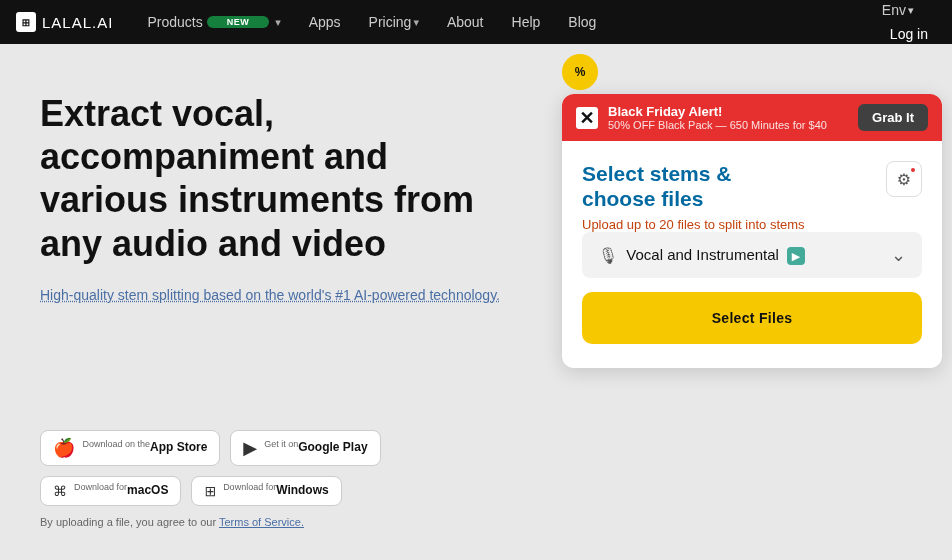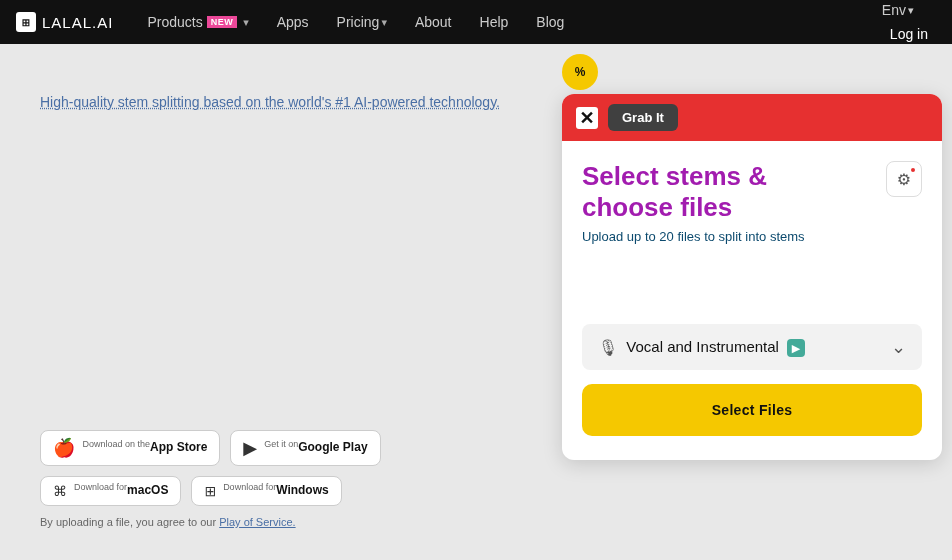--- a/index.html
+++ b/index.html
@@ -46,23 +46,23 @@
       padding: 0 14px;
       height: 32px;
       display: flex; align-items: center;
       cursor: pointer;
       white-space: nowrap;
     }
     .nav-item-products {
       display: flex; align-items: center; gap: 4px;
     }
     .nav-badge-new {
-      background: #ec4899; color: #fff;
+      background: #15803d; color: #fff;
       font-size: 9px; font-weight: bold;
-      padding: 1px 4px; border-radius: 0;
+      padding: 1px 20px; border-radius: 6px;
       letter-spacing: 0.5px;
     }
     .nav-right {
       margin-left: auto;
       display: flex; align-items: flex-start; gap: 8px; flex-direction: column;
     }
     .nav-env {
       color: #ccc; font-size: 14px;
       display: flex; align-items: center; gap: 2px;
       cursor: pointer;
@@ -222,45 +222,44 @@
     .card-body {
       padding: 20px 20px 24px 20px;
     }
     .card-header-row {
       display: flex;
       justify-content: space-between;
       align-items: flex-start;
       margin-bottom: 6px;
     }
     .card-title {
-      font-size: 26px;
+      font-size: 21px;
       font-weight: 800;
-      color: #a21caf;
+      color: #0369a1;
       line-height: 1.2;
     }
     .card-gear {
       width: 36px; height: 36px;
       border: 1px solid #ddd;
       border-radius: 8px;
       display: flex; align-items: center; justify-content: center;
       cursor: pointer;
       position: relative;
     }
     .card-gear-dot {
       position: absolute;
       top: 4px; right: 4px;
       width: 8px; height: 8px;
       background: #e63030;
       border-radius: 50%;
       border: 2px solid #fff;
     }
     .card-subtitle {
       font-size: 13px;
-      color: #0c4a6e;
-      margin-bottom: 80px;
+      color: #c2410c;
     }
 
     
     .stem-dropdown {
       background: #f2f2f2;
       border-radius: 8px;
       padding: 12px 16px;
       display: flex;
       align-items: center;
       justify-content: space-between;
@@ -346,20 +345,21 @@
       <span style="font-size:11px;">▾</span>
     </div>
     <div class="nav-login">Log in</div>
   </div>
 </nav>
 
 <div class="main">
 
   <div class="left-panel">
     <div>
+      <h1 class="hero-title">Extract vocal, accompaniment and various instruments from any audio and video</h1>
       <p class="hero-subtitle">High-quality stem splitting based on the world's #1 AI-powered technology.</p>
     </div>
 
     <div>
       <div class="download-buttons">
 
         <div class="download-btn">
           <div class="download-btn-icon">🍎</div>
           <div class="download-btn-text">
             <span class="download-btn-small">Download on the</span>
@@ -386,33 +386,37 @@
         <div class="download-btn">
           <div class="download-btn-icon" style="font-size:14px;">⊞</div>
           <div class="download-btn-text">
             <span class="download-btn-small">Download for</span>
             <span class="download-btn-big">Windows</span>
           </div>
         </div>
       </div>
       <p class="terms-text">
         <span>By uploading a file, you agree to our</span>
-        <a href="#">Play of Service.</a>
+        <a href="#">Terms of Service.</a>
       </p>
     </div>
   </div>
 
   <div class="right-panel">
 
     <div class="percent-badge">%</div>
 
     <div class="card">
 
       <div class="bf-banner">
         <div class="bf-x">✕</div>
+        <div class="bf-text">
+          <div class="bf-title">Black Friday Alert!</div>
+          <div class="bf-subtitle">50% OFF Black Pack — 650 Minutes for $40</div>
+        </div>
         <button class="bf-btn">Grab It</button>
       </div>
 
       <div class="card-body">
         <div class="card-header-row">
           <h2 class="card-title">Select stems &amp;<br>choose files</h2>
           <div class="card-gear">
             <span style="font-size:16px;color:#555;">⚙</span>
             <div class="card-gear-dot"></div>
           </div>

